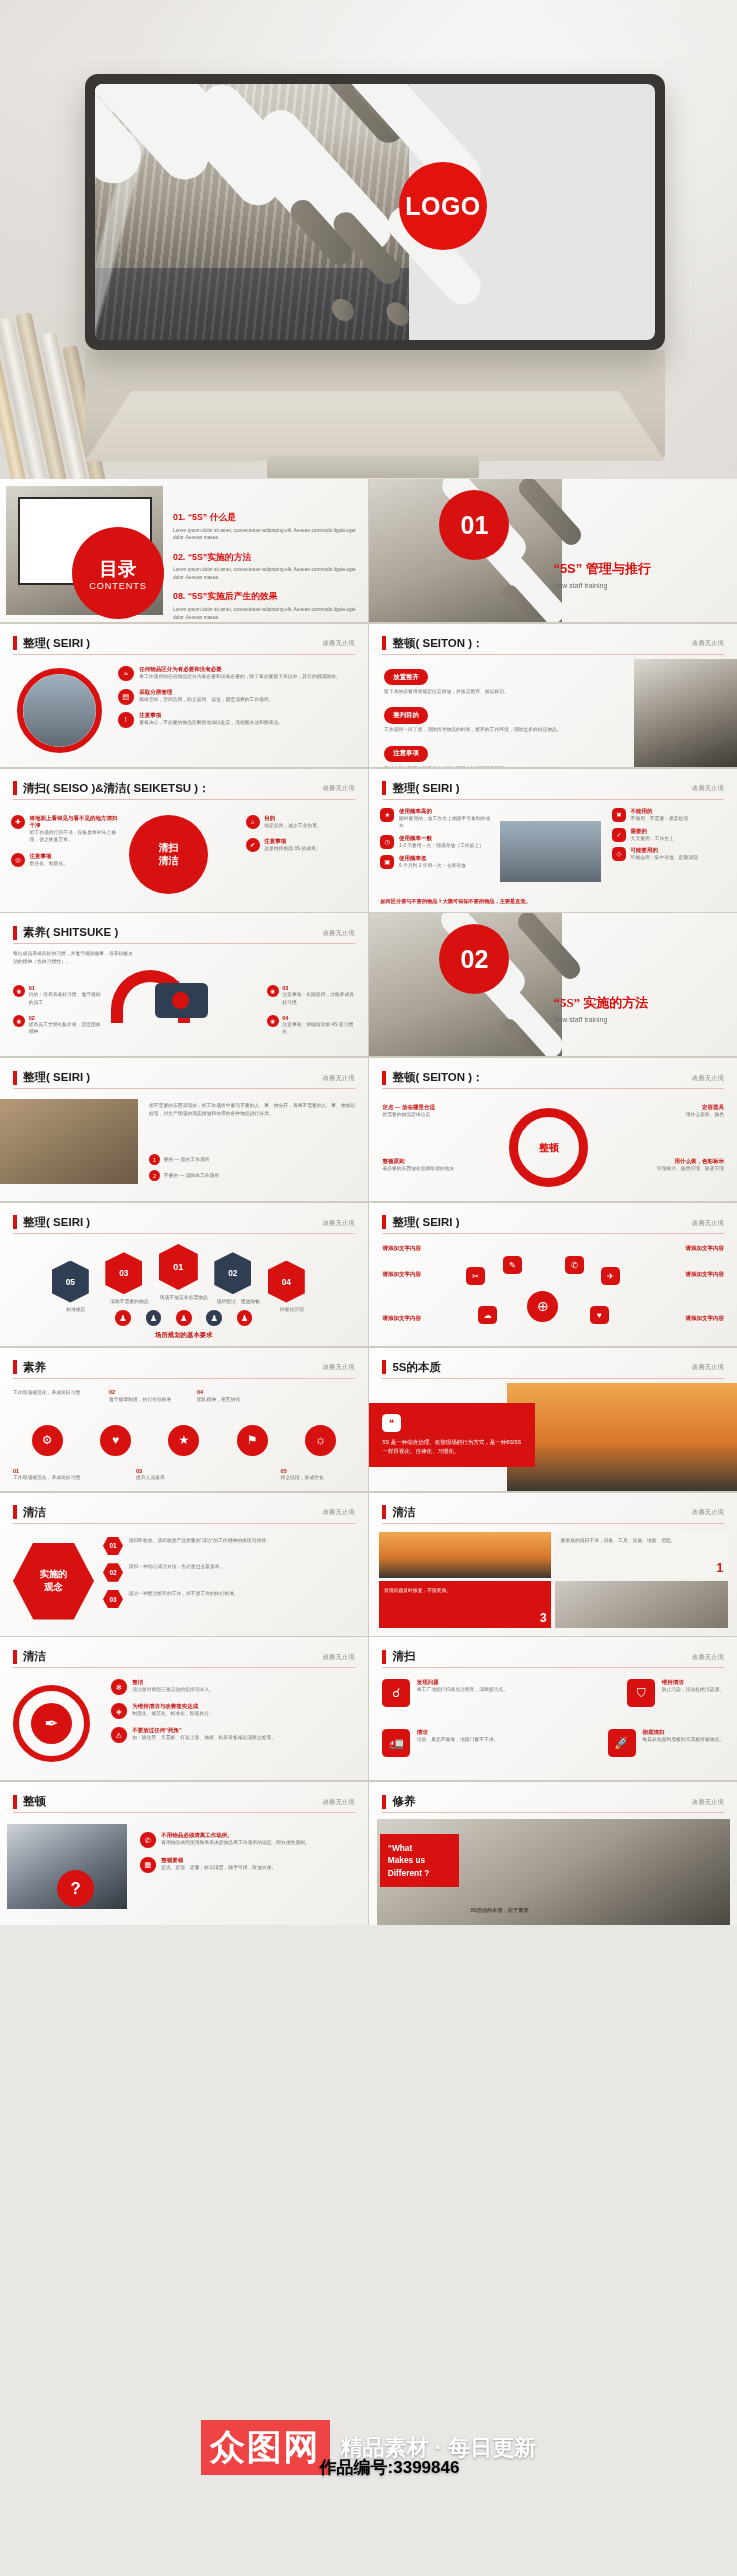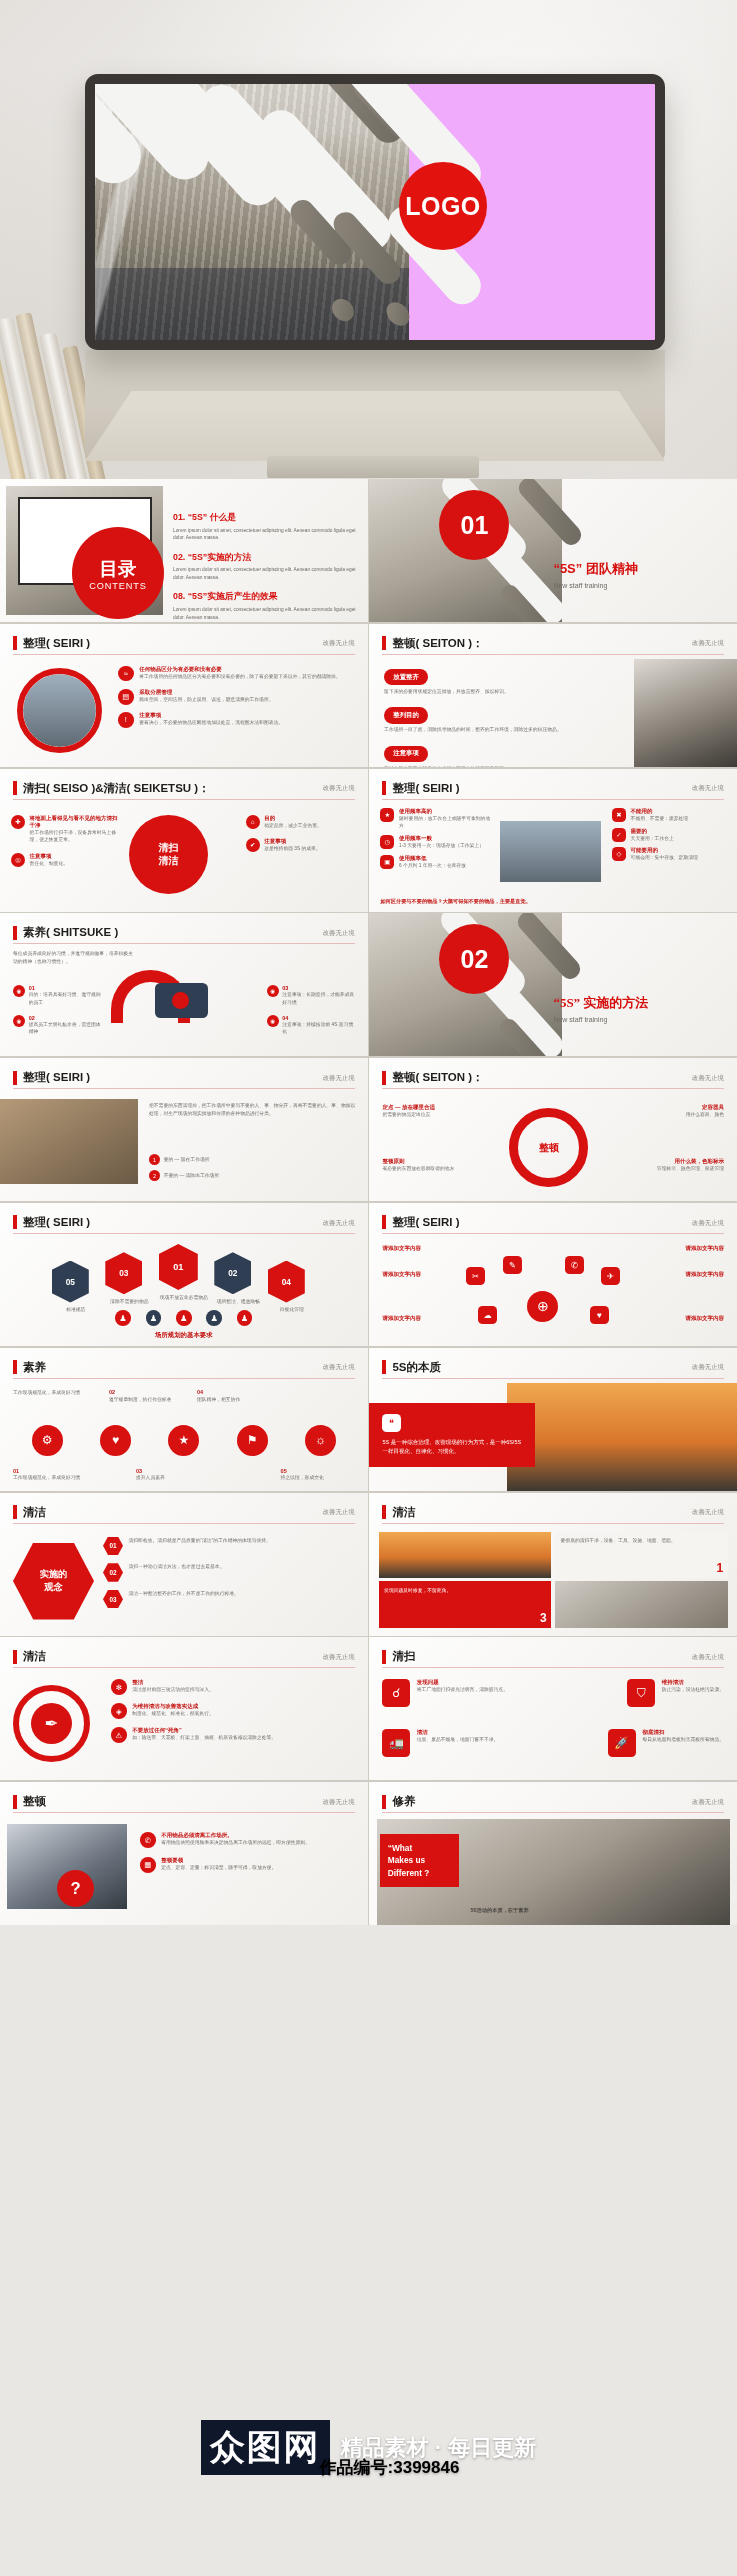--- a/index.html
+++ b/index.html
@@ -32,21 +32,21 @@
   .r5{left:83px;top:37px;width:14.7px;height:152px;background:linear-gradient(90deg,#c7b89f,#ded2bb,#b9aa93);}
 
   
   .monitor{position:absolute;left:85px;top:74px;width:580px;height:276px;}
   .bezel{
     position:absolute;inset:0;background:#3a3633;border-radius:13px;
     box-shadow:0 16.6px 31px rgba(90,82,72,.35);
     padding:10px;
   }
   .screen{
-    position:relative;width:100%;height:100%;background:#f0abfc;overflow:hidden;border-radius:1px;
+    position:relative;width:100%;height:100%;background:#e5e5e5;overflow:hidden;border-radius:8px;
   }
   .screen .photo{
     position:absolute;left:0;top:0;width:56%;height:100%;
     background:
       linear-gradient(180deg,#dad6ce 0%,#cfcac1 18%,#b9b2a6 30%,#a69e91 46%,#8d8678 62%,#6e6a5f 80%,#55534b 100%),
       #9d9589;
   }
   .screen .photo:after{
     content:"";position:absolute;inset:0;
     background:
@@ -113,21 +113,21 @@
   .tiny-r{font-size:5.5px;color:#c2110f;font-weight:700;}
   .ph{position:absolute;background:linear-gradient(150deg,#9a948a,#6d6a61);}
   .ph.sky{background:linear-gradient(180deg,#9fb0bd,#7b8894 60%,#5f6a73);}
   .ph.sun{background:linear-gradient(180deg,#f0a850,#d8762b 55%,#3c3832);}
   .ph.wood{background:linear-gradient(150deg,#b59a78,#6b5a45);}
   .ph.office{background:linear-gradient(160deg,#d9d5cd,#a9a296 55%,#6e6a61);}
 
   
   .watermark{position:absolute;left:0;right:0;top:2392px;height:111px;z-index:40;
     display:flex;align-items:center;justify-content:center;gap:11px;pointer-events:none;}
-  .wm-logo{background:#0f172a;color:#fff;font-size:35px;font-weight:700;padding:3.7px 9.2px;letter-spacing:1.8px;
+  .wm-logo{background:#ef4444;color:#fff;font-size:35px;font-weight:700;padding:3.7px 9.2px;letter-spacing:1.8px;
     font-family:"DejaVu Sans",sans-serif;}
   .wm-txt{color:#ffffff;font-size:22px;font-weight:700;text-shadow:0 0.9px 2.8px rgba(0,0,0,.35);}
   .wm-id{position:absolute;left:50%;top:64px;transform:translateX(-35%);color:#000000;font-size:17px;font-weight:700;text-shadow:0 0.9px 2.8px rgba(0,0,0,.35);}
 </style>
 </head>
 <body>
 
 <div class="hero">
   <div class="rolls">
     <div class="roll r1"></div>
@@ -195,21 +195,21 @@
     <div class="paper"></div>
     <div class="ph office" style="left:0;top:0;width:193px;height:100%;"></div>
     <div class="blobs" style="left:0;width:230px;">
       <div class="blob" style="left:101px;top:-18.4px;width:28px;height:111px;"></div>
       <div class="blob" style="left:138px;top:37px;width:26px;height:120px;"></div>
       <div class="dblob" style="left:171px;top:-9.2px;width:20px;height:83px;"></div>
       <div class="dblob" style="left:147px;top:100px;width:18.4px;height:64px;"></div>
     </div>
     <div class="redcircle" style="position:absolute;left:70px;top:11px;width:70px;height:70px;font-size:25px;font-weight:700;">01</div>
     <div style="position:absolute;left:184px;top:81px;">
-      <div style="font-size:13px;font-weight:700;color:#d6110f;">“5S” 团队精神</div>
+      <div style="font-size:13px;font-weight:700;color:#d6110f;">“5S” 管理与推行</div>
       <div style="font-size:7px;color:#6e6a66;margin-top:3.7px;">New staff training</div>
     </div>
   </div>
 
   <div class="slide">
     <div class="paper"></div>
     <div class="sl-head">
         <div class="sl-bar"></div>
         <div class="sl-title">整理( SEIRI )</div>
       </div>

